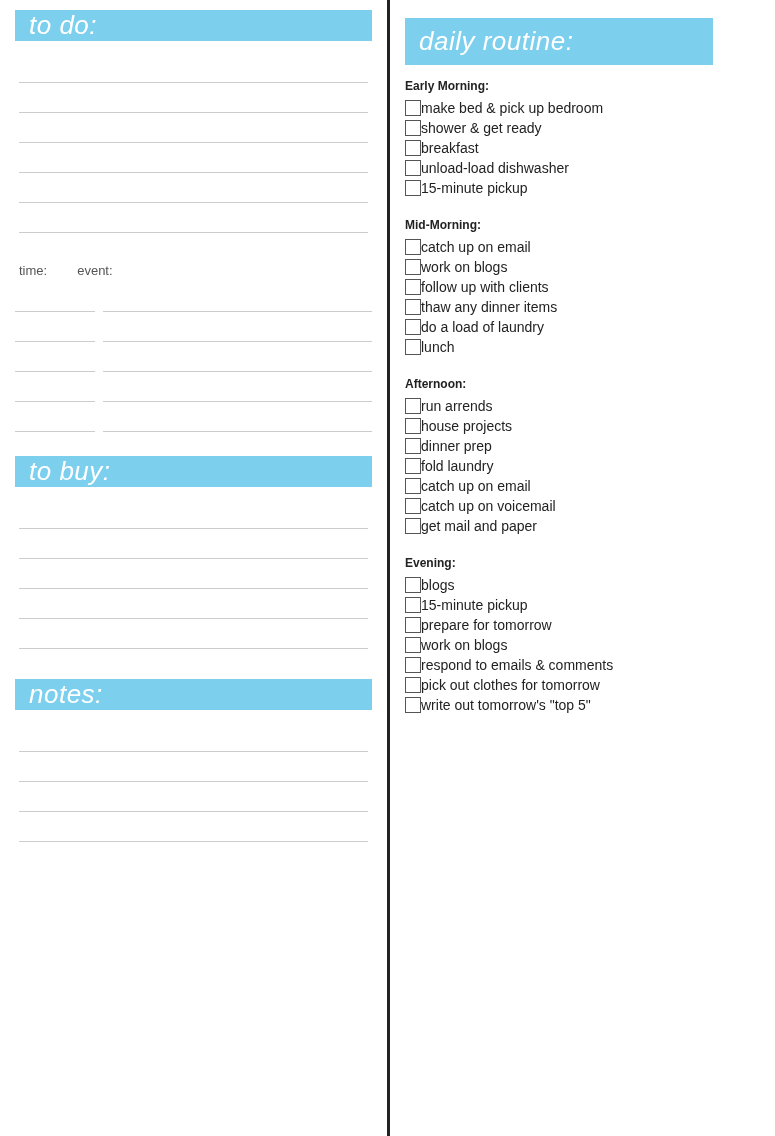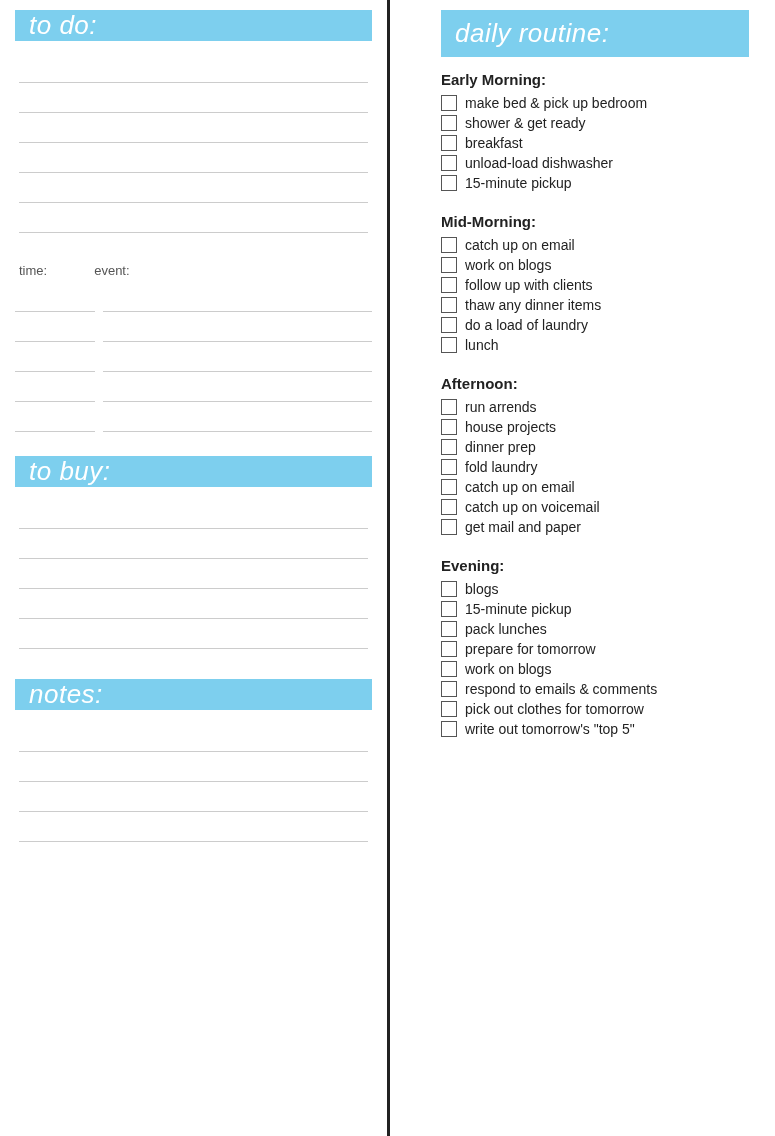--- a/index.html
+++ b/index.html
@@ -11,22 +11,21 @@
       display: flex;
       flex-direction: row;
     }
     .left-col {
       width: 390px;
       padding: 10px 15px;
       border-right: 3px solid #222;
     }
     .right-col {
       width: 338px;
-      padding: 10px 15px;
-      margin-left: 36px;
+      padding: 18px 15px;
     }
     .section-header {
       background: #7dcfee;
       color: #fff;
       font-size: 26px;
       font-style: italic;
       padding: 0 14px;
       margin-bottom: 8px;
       letter-spacing: 0.5px;
     }
@@ -43,21 +42,21 @@
       padding: 6px 4px;
       margin-bottom: 18px;
     }
     .line {
       border-bottom: 1px solid #ccc;
       height: 28px;
       margin-bottom: 2px;
     }
     .appt-labels {
       display: flex;
-      gap: 47px;
+      gap: 30px;
       font-size: 13px;
       color: #555;
       margin-bottom: 6px;
       padding-left: 4px;
       align-items: flex-end;
     }
     .appt-rows {
       display: flex;
       flex-direction: column;
       gap: 0px;
@@ -75,35 +74,34 @@
     .appt-event {
       flex: 1;
       border-bottom: 1px solid #ccc;
       height: 28px;
       margin-left: 8px;
     }
     .section-block {
       margin-bottom: 22px;
     }
     .routine-section-title {
-      font-size: 15px;
+      font-size: 12px;
       font-weight: bold;
       color: #222;
       margin-bottom: 7px;
       margin-top: 6px;
     }
     .checklist {
       list-style: none;
       padding: 0;
       margin-bottom: 10px;
     }
     .checklist li {
       display: flex;
       align-items: center;
-      gap: 8px;
       font-size: 14px;
       color: #222;
       margin-bottom: 4px;
     }
     .checkbox {
       width: 16px;
       height: 16px;
       border: 1.5px solid #555;
       display: inline-block;
       flex-shrink: 0;
@@ -275,24 +273,20 @@
           <li>
             <span class="checkbox"></span>
             <span>blogs</span>
           </li>
           <li>
             <span class="checkbox"></span>
             <span>15-minute pickup</span>
           </li>
           <li>
             <span class="checkbox"></span>
-            <span>pack lunches</span>
-          </li>
-          <li>
-            <span class="checkbox"></span>
             <span>prepare for tomorrow</span>
           </li>
           <li>
             <span class="checkbox"></span>
             <span>work on blogs</span>
           </li>
           <li>
             <span class="checkbox"></span>
             <span>respond to emails &amp; comments</span>
           </li>

